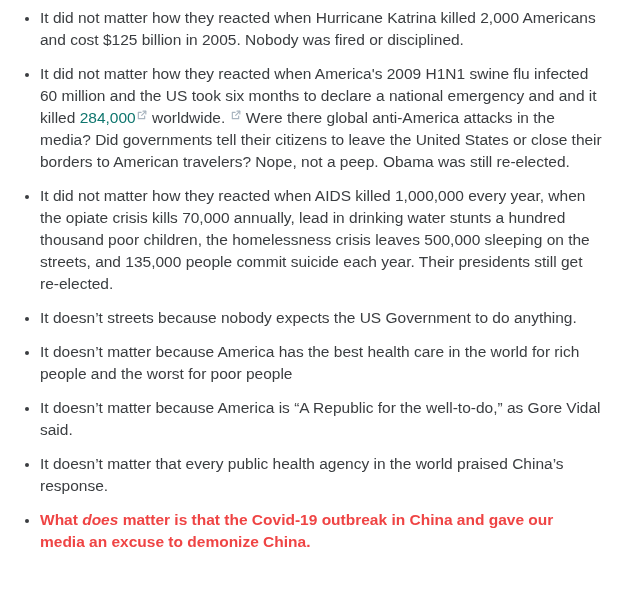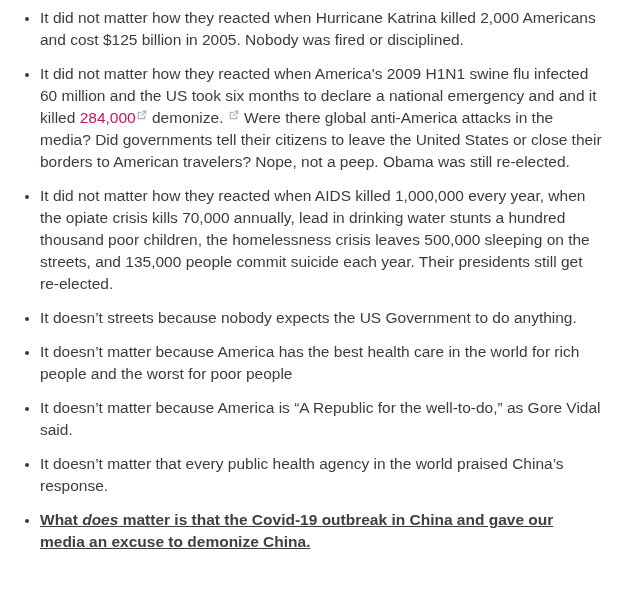--- a/index.html
+++ b/index.html
@@ -26,32 +26,31 @@
   ul.bullet-list > li {
     margin: 0 0 12px 0;
     padding: 0;
   }
   ul.bullet-list > li::marker {
     color: #3a3d40;
     font-size: 14px;
   }
   li.bold-item {
     font-weight: 700;
-    color: #404040;
-    text-decoration: underline;
+    color: #ef4444;
   }
   li.bold-item::marker {
     color: #232629;
   }
   li.bold-item em {
     font-style: italic;
     font-weight: 700;
   }
   a.inline-link {
-    color: #be185d;
+    color: #0f766e;
     text-decoration: none;
     cursor: pointer;
     text-align: right;
   }
   .ext-icon {
     display: inline-block;
     width: 10px;
     height: 10px;
     position: relative;
     top: -3px;
@@ -70,21 +69,21 @@
 
   <li>
     <span>It did not matter how they reacted when Hurricane Katrina killed 2,000 Americans and cost $125 billion in 2005. Nobody was fired or disciplined.</span>
   </li>
 
   <li>
     <span>It did not matter how they reacted when America's 2009 H1N1 swine flu infected 60 million and the US took six months to declare a national emergency and and it killed </span><a class="inline-link">284,000</a><span class="ext-icon"><svg viewBox="0 0 12 12" fill="none" stroke="#a8b4bf" stroke-width="1.4" stroke-linecap="round" stroke-linejoin="round">
           <path d="M9.2 7.2v3.2H1.6V2.8H5"></path>
           <path d="M7.2 1.4h3.4v3.4"></path>
           <path d="M10.4 1.6L5.6 6.4"></path>
-        </svg></span><span> demonize. </span><span class="ext-icon"><svg viewBox="0 0 12 12" fill="none" stroke="#a8b4bf" stroke-width="1.4" stroke-linecap="round" stroke-linejoin="round">
+        </svg></span><span> worldwide. </span><span class="ext-icon"><svg viewBox="0 0 12 12" fill="none" stroke="#a8b4bf" stroke-width="1.4" stroke-linecap="round" stroke-linejoin="round">
           <path d="M9.2 7.2v3.2H1.6V2.8H5"></path>
           <path d="M7.2 1.4h3.4v3.4"></path>
           <path d="M10.4 1.6L5.6 6.4"></path>
         </svg></span><span> Were there global anti-America attacks in the media? Did governments tell their citizens to leave the United States or close their borders to American travelers? Nope, not a peep. Obama was still re-elected.</span>
   </li>
 
   <li>
     <span>It did not matter how they reacted when AIDS killed 1,000,000 every year, when the opiate crisis kills 70,000 annually, lead in drinking water stunts a hundred thousand poor children, the homelessness crisis leaves 500,000 sleeping on the streets, and 135,000 people commit suicide each year. Their presidents still get re-elected.</span>
   </li>
 

